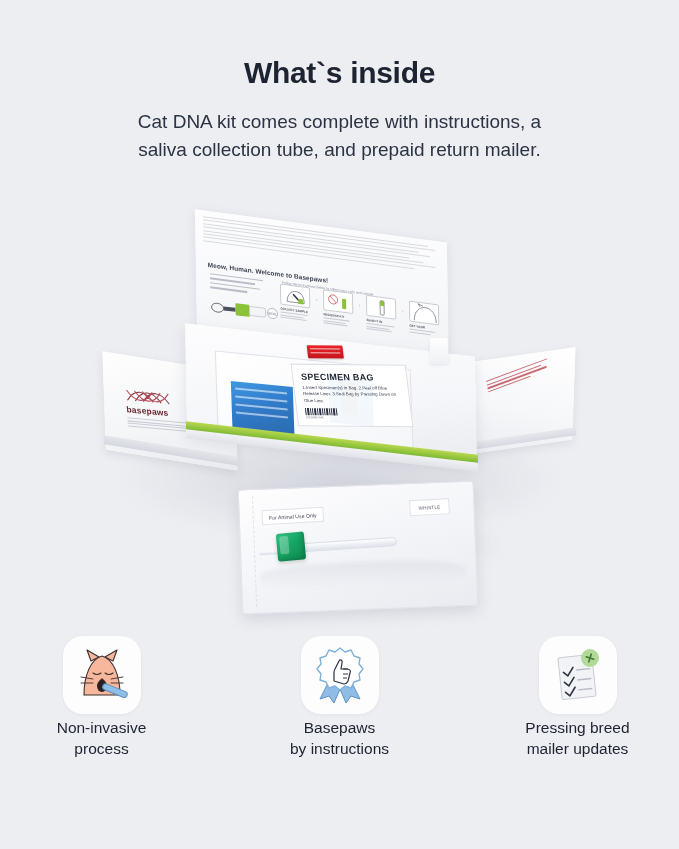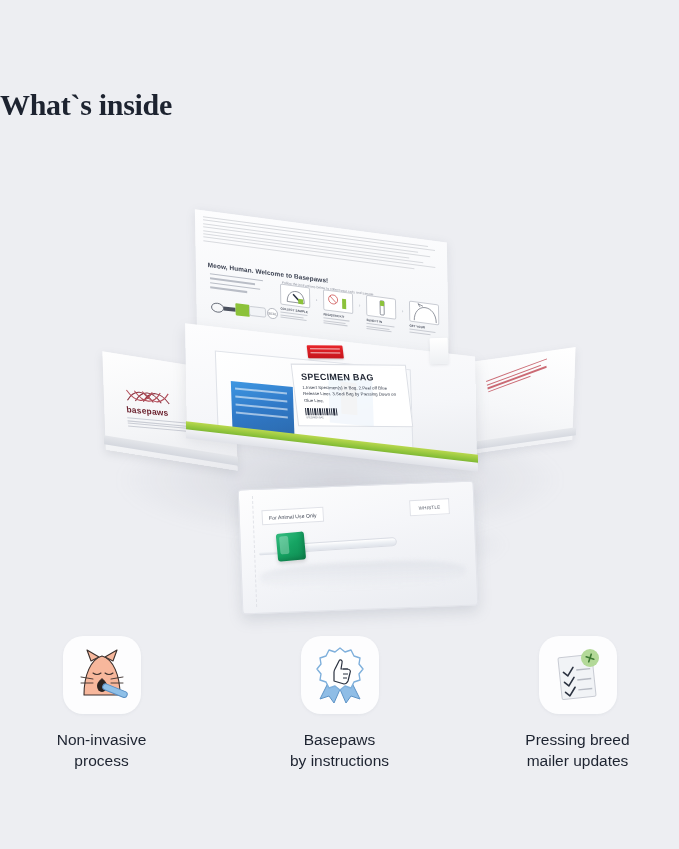--- a/index.html
+++ b/index.html
@@ -9,21 +9,21 @@
     height: 849px;
     background: #edeef2;
     font-family: "Liberation Sans", sans-serif;
     overflow: hidden;
     position: relative;
   }
 
   .page { position: relative; width: 679px; height: 849px; background: #edeef2; }
 
   
-  .header { padding-top: 88px; text-align: left; font-family: Liberation Serif, serif; }
+  .header { padding-top: 56px; text-align: center; }
   .title {
     font-size: 30px;
     font-weight: bold;
     color: #1d2330;
     letter-spacing: -0.3px;
   }
   .subtitle {
     margin: 18px auto 0;
     width: 440px;
     font-size: 19px;
@@ -363,33 +363,34 @@
   .feature { width: 130px; text-align: center; }
   .feature-icon {
     width: 78px; height: 78px;
     margin: 0 auto;
     background: #fdfdfe;
     border-radius: 20px;
     display: flex; align-items: center; justify-content: center;
     box-shadow: 0 1px 3px rgba(150,155,170,.12);
   }
   .feature-label {
-    margin-top: 16px;
+    margin-top: 4px;
     font-size: 15.5px;
     line-height: 1.35;
     color: #1d2330;
   }
 </style>
 </head>
 <body>
 
 <div class="page">
 
   <div class="header">
     <div class="title">What`s inside</div>
+    <div class="subtitle">Cat DNA kit comes complete with instructions, a saliva collection tube, and prepaid return mailer.</div>
   </div>
 
   <div class="stage">
 
     <div class="ground-shadow"></div>
     <div class="ground-shadow2"></div>
 
     <div class="flap-left">
       <div class="logo-block">
         <svg class="helix" viewBox="0 0 52 16">

